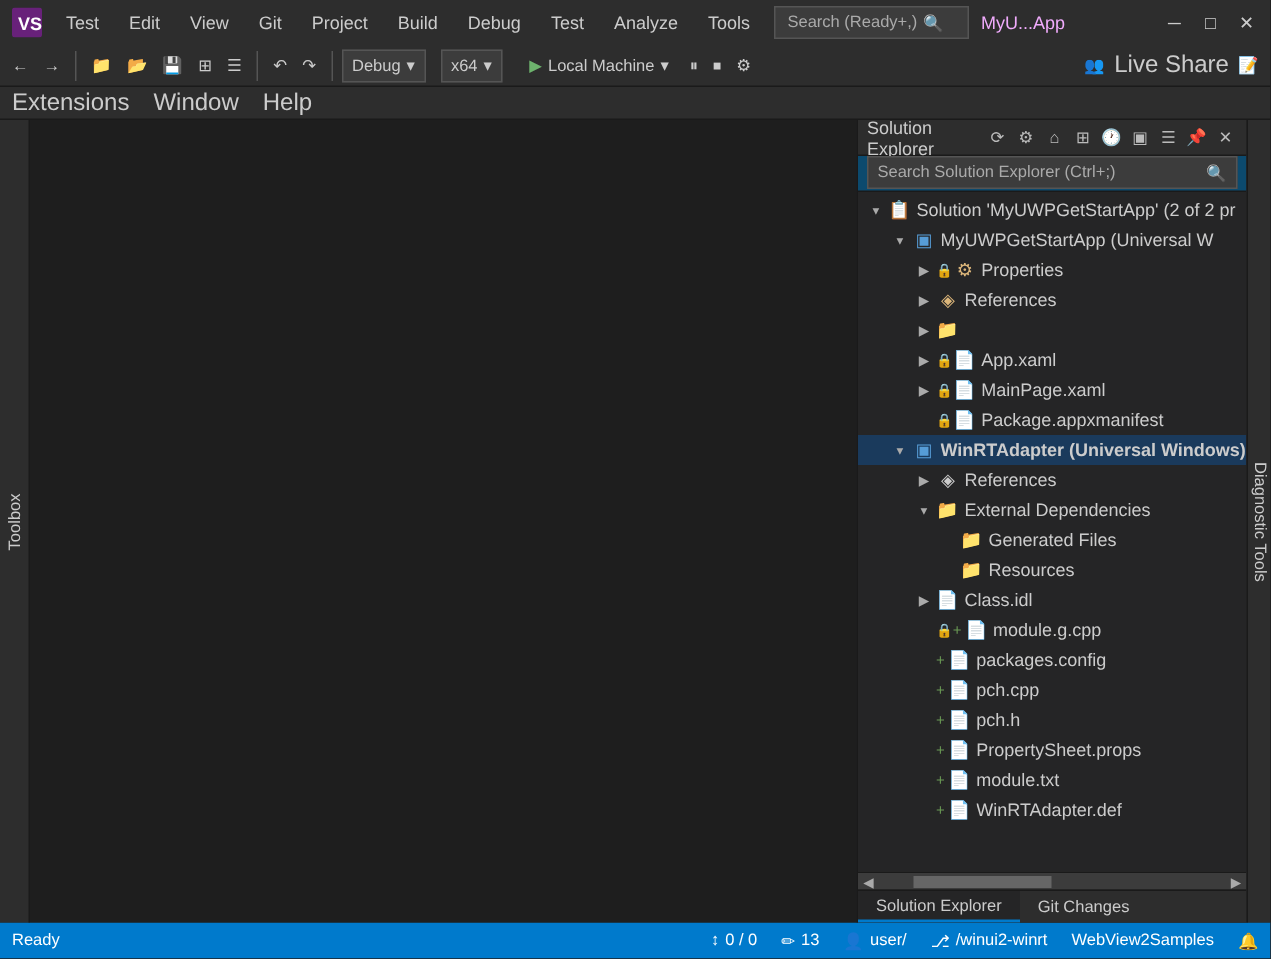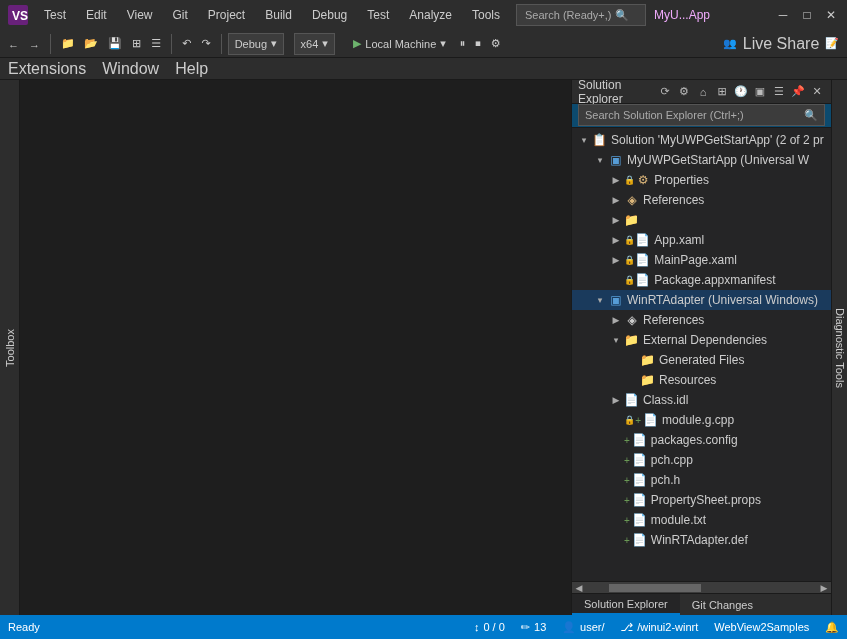--- a/index.html
+++ b/index.html
@@ -494,21 +494,21 @@
       <div class="tree-item indent-3">
         <span class="expand-btn" style="visibility:hidden;">▶</span>
         <span style="font-size:9px;color:#aaa;">🔒</span>
         <span class="tree-icon" style="color:#dcb67a;">📄</span>
         <span class="tree-label">Package.appxmanifest</span>
       </div>
 
       <div class="tree-item indent-2" style="background:#1a3a5c;">
         <span class="expand-btn">▾</span>
         <span class="tree-icon" style="color:#569cd6;">▣</span>
-        <span class="tree-label" style="font-weight:normal;">WinRTAdapter (Universal Windows)</span>
+        <span class="tree-label" style="font-weight:bold;">WinRTAdapter (Universal Windows)</span>
       </div>
 
       <div class="tree-item indent-3">
         <span class="expand-btn">▶</span>
         <span class="tree-icon" style="color:#cccccc;">◈</span>
         <span class="tree-label">References</span>
       </div>
 
       <div class="tree-item indent-3">
         <span class="expand-btn">▾</span>

